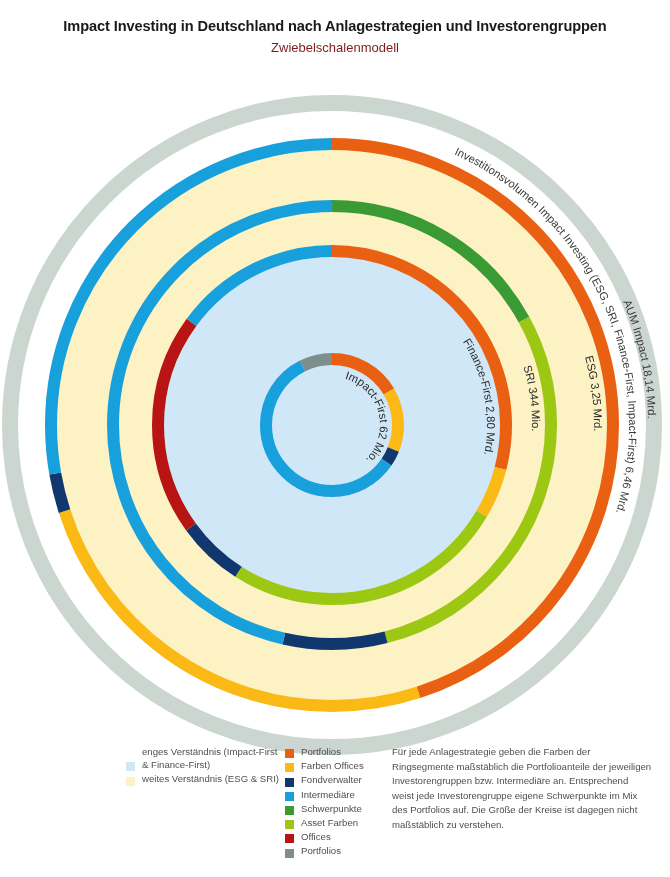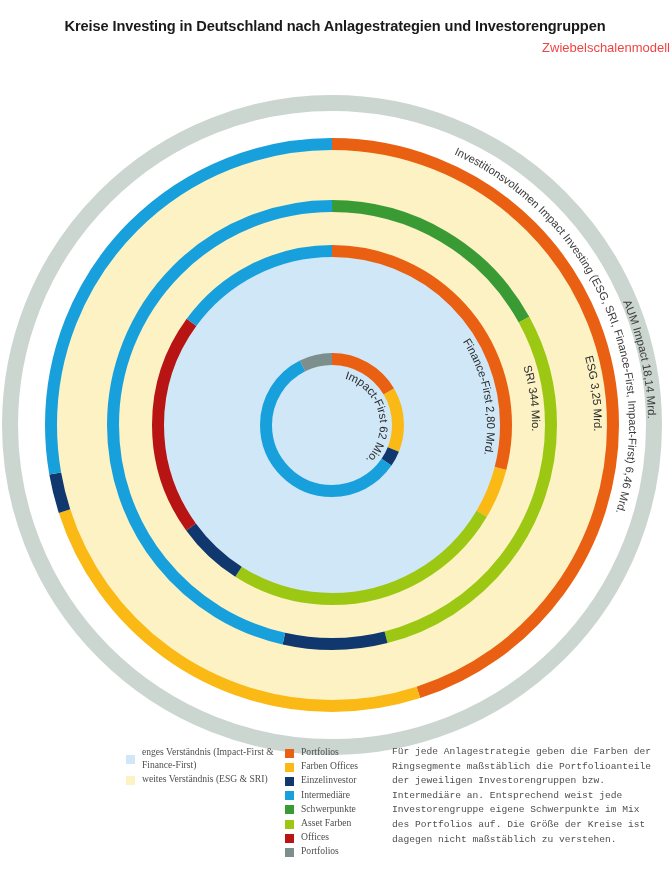--- a/index.html
+++ b/index.html
@@ -7,40 +7,40 @@
     width:670px;height:877px;background:#ffffff;
     font-family:"Liberation Sans","DejaVu Sans",sans-serif;
     color:#4a4a4a;overflow:hidden;position:relative;
   }
   #chart-root{position:absolute;inset:0;}
   .title{
     position:absolute;left:0;right:0;top:18px;text-align:center;
     font-size:14.6px;font-weight:bold;color:#1a1a1a;letter-spacing:-.1px;
   }
   .subtitle{
-    position:absolute;left:0;right:0;top:40px;text-align:right;
-    font-size:13px;color:#ef4444;font-weight:normal;
+    position:absolute;left:0;right:0;top:40px;text-align:center;
+    font-size:13px;color:#7f1d1d;font-weight:normal;
   }
   svg.rings{position:absolute;left:0;top:0;width:670px;height:877px;}
   .legend{position:absolute;left:0;top:745px;width:670px;height:130px;}
   .lg-col{position:absolute;top:0;}
   .lg-a{left:126px;width:160px;}
   .lg-b{left:285px;width:110px;}
-  .lg-c{left:392px;width:260px;font-family:Liberation Mono, monospace;}
-  .lg-row{display:flex;align-items:center;margin-bottom:1px;font-family:Liberation Serif, serif;}
+  .lg-c{left:392px;width:260px;}
+  .lg-row{display:flex;align-items:flex-end;margin-bottom:1px;}
   .sw{width:9px;height:9px;flex:0 0 9px;margin-top:3px;margin-right:7px;}
   .lg-text{font-size:9.6px;line-height:13.2px;color:#4f4f4f;}
   .note{font-size:9.6px;line-height:14.6px;color:#4f4f4f;}
 </style>
 </head>
 <body>
 
 <div id="chart-root">
 
-  <div class="title">Kreise Investing in Deutschland nach Anlagestrategien und Investorengruppen</div>
+  <div class="title">Impact Investing in Deutschland nach Anlagestrategien und Investorengruppen</div>
   <div class="subtitle">Zwiebelschalenmodell</div>
 
   <svg class="rings" viewBox="0 0 670 877">
     <defs>
       <path id="p-aum" d="M 332 425 m 0 -316 a 316 316 0 0 1 0 632" fill="none"></path>
       <path id="p-inv" d="M 332 425 m 0 -297 a 297 297 0 0 1 0 594" fill="none"></path>
       <path id="p-esg" d="M 332 425 m 0 -262 a 262 262 0 0 1 0 524" fill="none"></path>
       <path id="p-sri" d="M 332 425 m 0 -200 a 200 200 0 0 1 0 400" fill="none"></path>
       <path id="p-ff" d="M 332 425 m 0 -155 a 155 155 0 0 1 0 310" fill="none"></path>
       <path id="p-if" d="M 332 425 m 0 -48  a 48 48 0 0 1 0 96" fill="none"></path>
@@ -129,21 +129,21 @@
         <div class="lg-row">
           <span class="sw" style="background: rgb(234, 96, 18);"></span>
           <span class="lg-text">Portfolios</span>
         </div>
         <div class="lg-row">
           <span class="sw" style="background: rgb(250, 185, 21);"></span>
           <span class="lg-text">Farben Offices</span>
         </div>
         <div class="lg-row">
           <span class="sw" style="background: rgb(16, 56, 110);"></span>
-          <span class="lg-text">Einzelinvestor</span>
+          <span class="lg-text">Fondverwalter</span>
         </div>
         <div class="lg-row">
           <span class="sw" style="background: rgb(23, 160, 220);"></span>
           <span class="lg-text">Intermediäre</span>
         </div>
         <div class="lg-row">
           <span class="sw" style="background: rgb(58, 155, 53);"></span>
           <span class="lg-text">Schwerpunkte</span>
         </div>
         <div class="lg-row">

